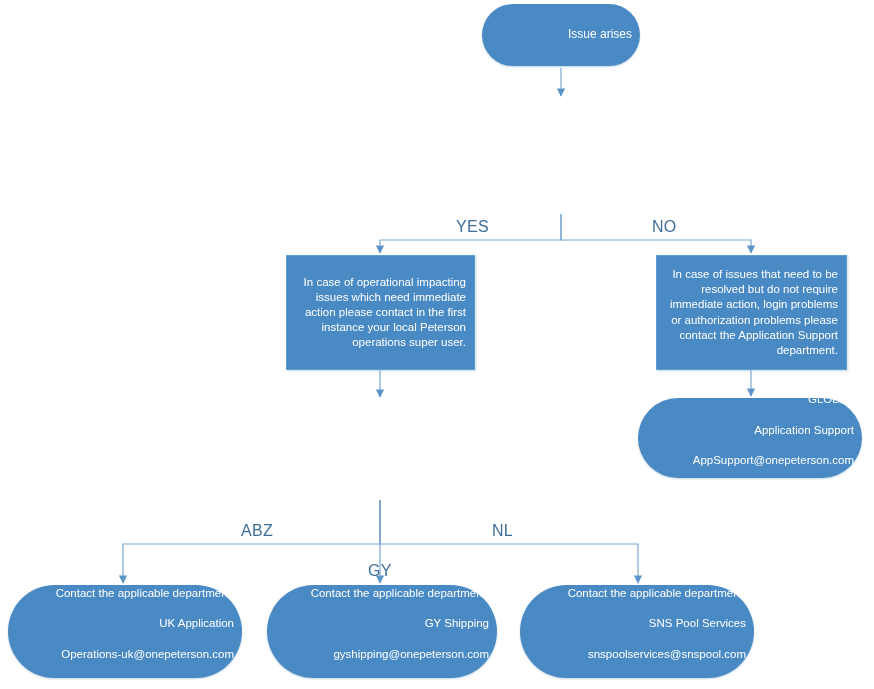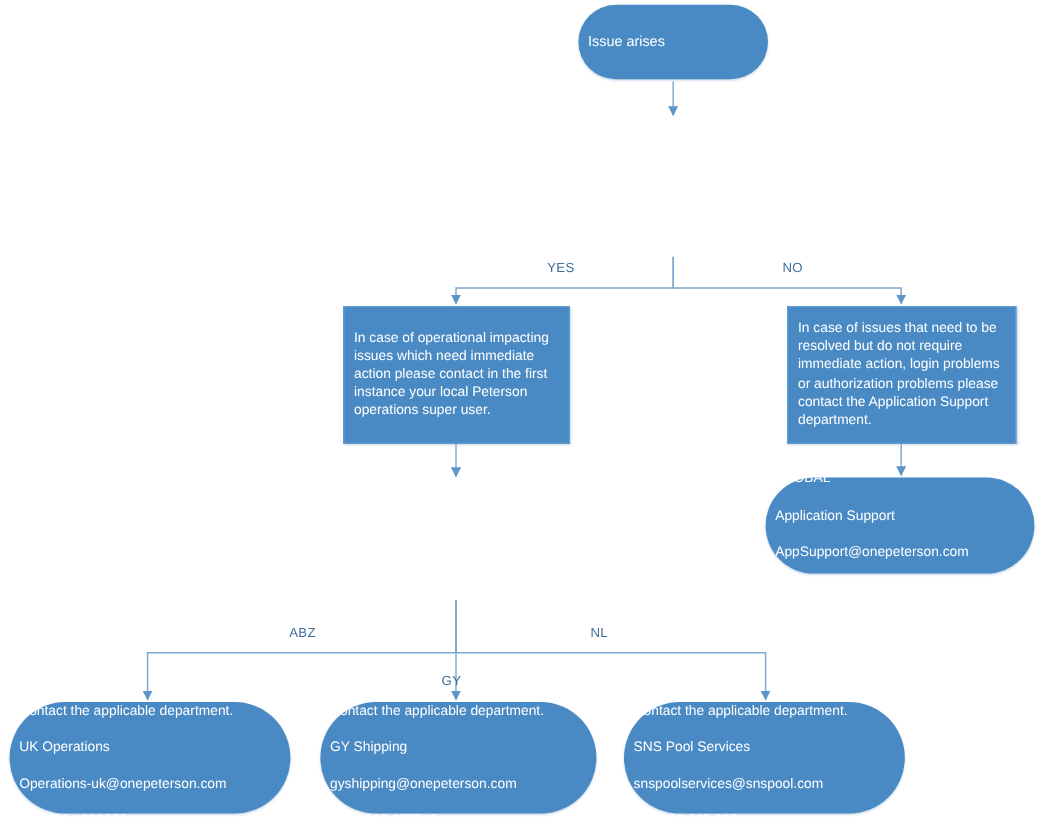--- a/index.html
+++ b/index.html
@@ -24,21 +24,21 @@
     width: 874px;
     height: 689px;
     pointer-events: none;
   }
   .node {
     position: absolute;
     box-sizing: border-box;
     display: flex;
     align-items: center;
     justify-content: center;
-    text-align: left;
+    text-align: right;
     color: #ffffff;
     background: #4a8ac4;
     z-index: 2;
   }
   .node .txt {
     width: 100%;
     padding: 0 8px;
     box-sizing: border-box;
     line-height: 1.32;
     white-space: pre-line;
@@ -72,21 +72,21 @@
     text-align: center;
     color: #ffffff;
     line-height: 1.32;
     white-space: pre-line;
     box-sizing: border-box;
     padding: 0 14px;
   }
   .edge-label {
     position: absolute;
     color: #3f6e9a;
-    font-size: 11px;
+    font-size: 16px;
     letter-spacing: 0.3px;
     z-index: 3;
     white-space: nowrap;
   }
   .f12 { font-size: 12px; }
   .f115 { font-size: 11.5px; }
 </style>
 </head>
 <body>
 
@@ -144,21 +144,21 @@
   </div>
 
 
   <div class="edge-label" style="left:241px; top:522px;">ABZ</div>
   <div class="edge-label" style="left:368px; top:552px;margin-top:10px;">GY</div>
   <div class="edge-label" style="left:492px; top:522px;">NL</div>
 
   <div class="node pill f115" style="left:8px; top:585px; width:234px; height:93px;">
     <span class="txt">
       <span>Contact the applicable department.</span><br>
-      <span>UK Operations</span><br>
+      <span>UK Application</span><br>
       <span>Operations-uk@onepeterson.com</span><br>
       <span>+44 1224 288650</span>
     </span>
   </div>
 
   <div class="node pill f115" style="left:267px; top:585px; width:230px; height:93px;">
     <span class="txt">
       <span>Contact the applicable department.</span><br>
       <span>GY Shipping</span><br>
       <span>gyshipping@onepeterson.com</span><br>

